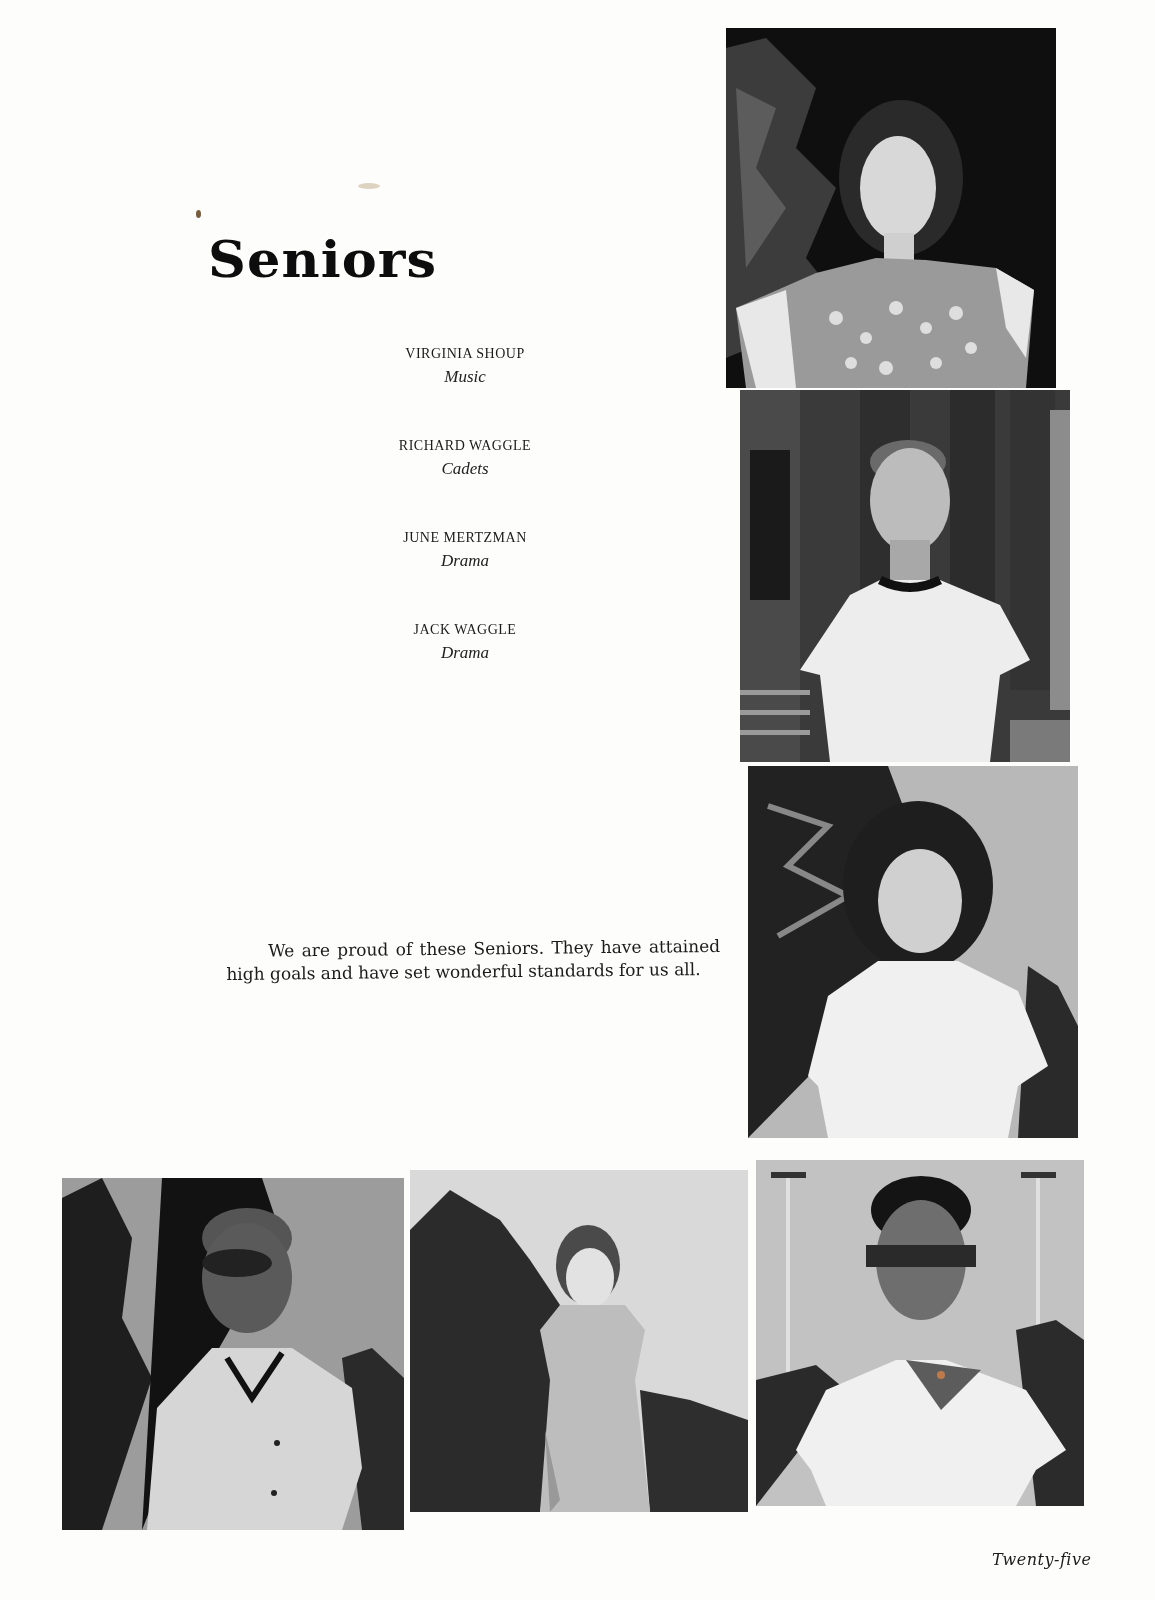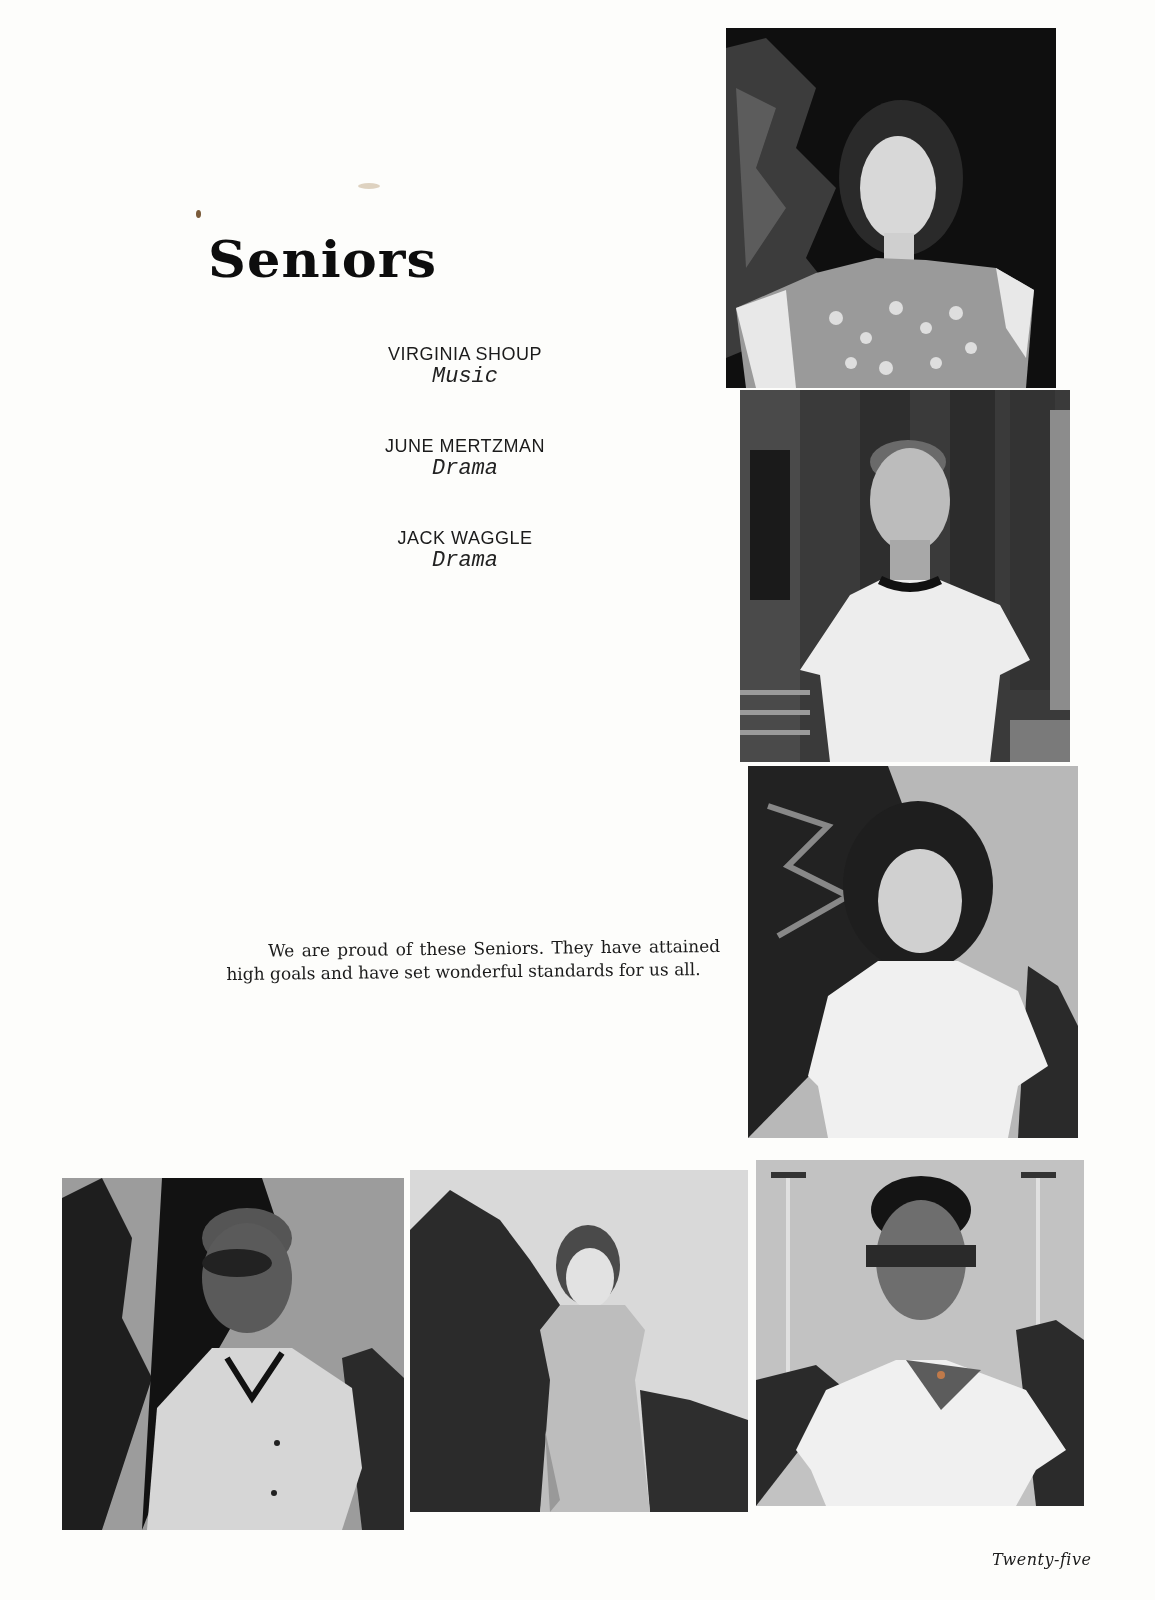--- a/index.html
+++ b/index.html
@@ -11,26 +11,26 @@
   }
   .title {
     position: absolute; left: 208px; top: 230px;
     font-family: "DejaVu Serif", serif; font-weight: 900;
     font-size: 50px; letter-spacing: 1px; color: #0d0d0d;
     transform: scaleX(1.05); transform-origin: left;
   }
   .names { position: absolute; left: 330px; top: 342px; width: 270px; }
   .entry { text-align: center; height: 92px; }
   .entry .nm {
-    display: block; font-size: 18px; letter-spacing: 0.5px; line-height: 24px;
-    font-family: Liberation Sans, sans-serif; color: #1b1b1b;
+    display: block; font-size: 14px; letter-spacing: 0.5px; line-height: 24px;
+    font-family: Liberation Serif, serif; color: #1b1b1b;
   }
   .entry .ac {
-    display: block; font-style: italic; font-size: 22px; line-height: 22px;
-    font-family: Liberation Mono, monospace; color: #222;
+    display: block; font-style: italic; font-size: 17px; line-height: 22px;
+    font-family: Liberation Serif, serif; color: #222;
   }
   .para {
     position: absolute; left: 226px; top: 940px; width: 494px;
     font-size: 17px; line-height: 23px; text-align: justify;
     font-family: "DejaVu Serif", serif; color: #1b1b1b;
     transform: rotate(-0.6deg); transform-origin: left top;
   }
   .para .indent { display: inline-block; width: 42px; }
   .photo { position: absolute; overflow: hidden; background: #333; }
   .photo svg { width: 100%; height: 100%; display: block; }
@@ -43,20 +43,24 @@
 </style>
 </head>
 <body>
 
 <div class="title">Seniors</div>
 
 <div class="names">
   <div class="entry">
     <span class="nm">VIRGINIA SHOUP</span>
     <span class="ac">Music</span>
+  </div>
+  <div class="entry">
+    <span class="nm">RICHARD WAGGLE</span>
+    <span class="ac">Cadets</span>
   </div>
   <div class="entry">
     <span class="nm">JUNE MERTZMAN</span>
     <span class="ac">Drama</span>
   </div>
   <div class="entry">
     <span class="nm">JACK WAGGLE</span>
     <span class="ac">Drama</span>
   </div>
 </div>

